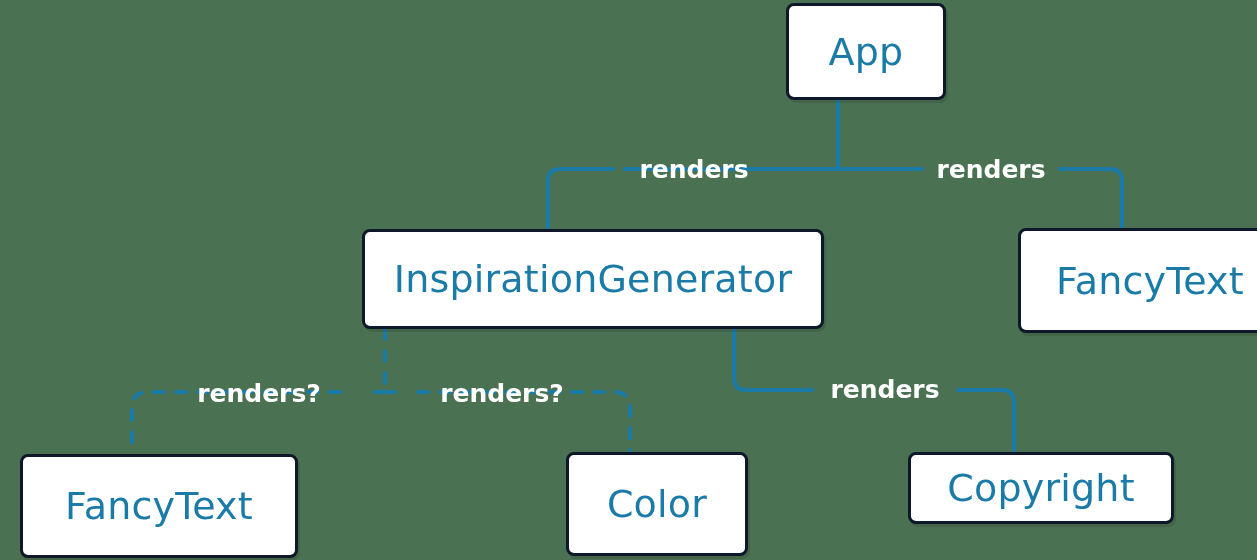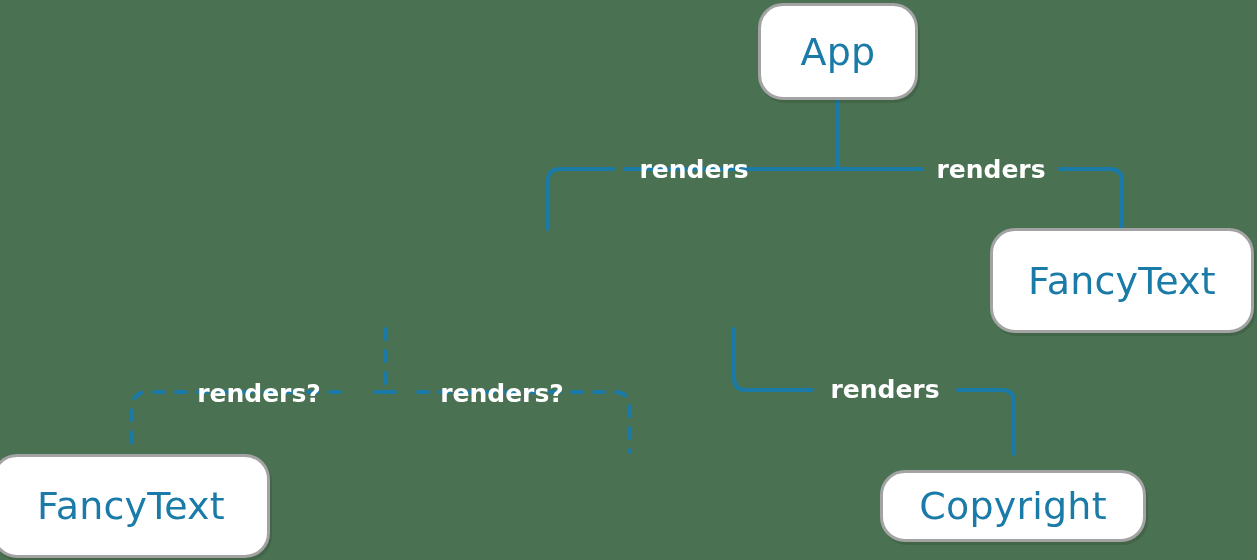--- a/index.html
+++ b/index.html
@@ -23,30 +23,31 @@
     position: absolute;
     left: 0;
     top: 0;
     width: 1257px;
     height: 560px;
   }
   .node {
     position: absolute;
     box-sizing: border-box;
     background: #ffffff;
-    border: 3px solid #a3a3a3;
-    border-radius: 25px;
+    border: 3px solid #0f172a;
+    border-radius: 8px;
     display: flex;
     align-items: center;
     justify-content: center;
     color: #1b7ba8;
     font-weight: 400;
     letter-spacing: 0.2px;
     box-shadow: 2px 3px 0 rgba(0,0,0,0.10);
     white-space: nowrap;
+    margin-left: 28px;
   }
   .node-label {
     color: #1b7ba8;
     line-height: 1;
   }
   .edge-label {
     position: absolute;
     color: #ffffff;
     font-size: 25px;
     font-weight: 700;
@@ -84,27 +85,33 @@
   <div class="edge-label" style="left:259px; top:393px;">renders?</div>
 
   <div class="edge-label" style="left:502px; top:393px;">renders?</div>
 
   <div class="edge-label" style="left:885px; top:389px;">renders</div>
 
   <div class="node" style="left:758px; top:3px; width:160px; height:97px; font-size:38px;">
     <span class="node-label">App</span>
   </div>
 
+  <div class="node" style="left:334px; top:229px; width:462px; height:100px; font-size:38px;">
+    <span class="node-label">InspirationGenerator</span>
+  </div>
 
   <div class="node" style="left:990px; top:228px; width:264px; height:105px; font-size:38px;">
     <span class="node-label">FancyText</span>
   </div>
 
   <div class="node" style="left:-8px; top:454px; width:278px; height:104px; font-size:38px;">
     <span class="node-label">FancyText</span>
   </div>
 
+  <div class="node" style="left:538px; top:452px; width:182px; height:104px; font-size:38px;">
+    <span class="node-label">Color</span>
+  </div>
 
-  <div class="node" style="left:880px; top:470px; width:266px; height:72px; font-size:38px;">
+  <div class="node" style="left:880px; top:452px; width:266px; height:72px; font-size:38px;">
     <span class="node-label">Copyright</span>
   </div>
 
 </div>
 
 </body></html>

